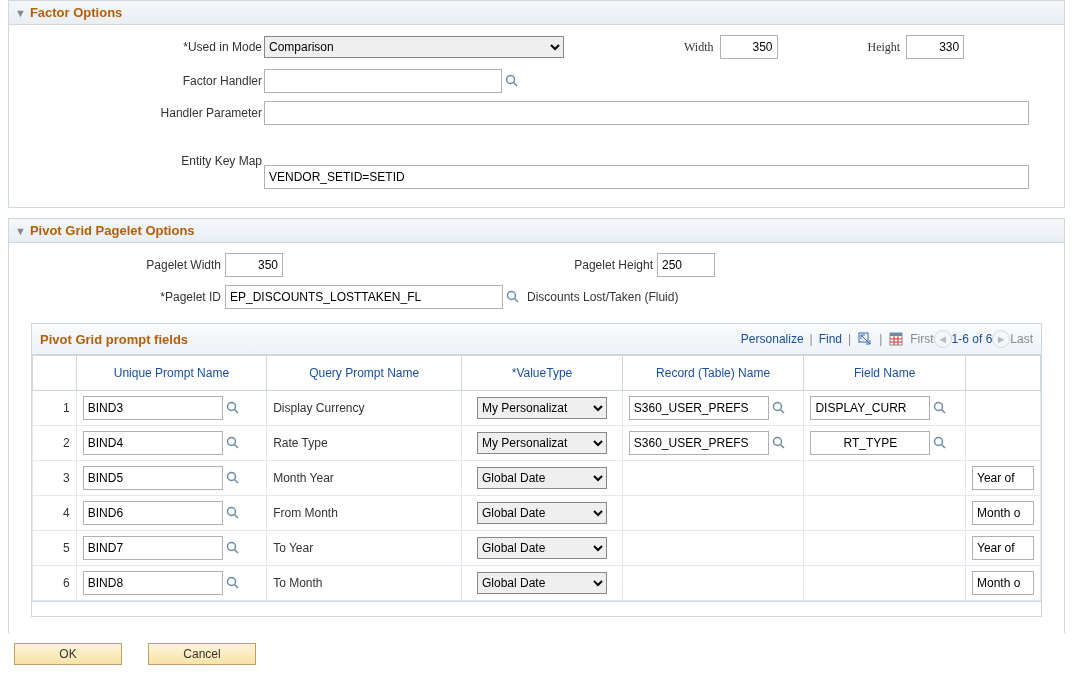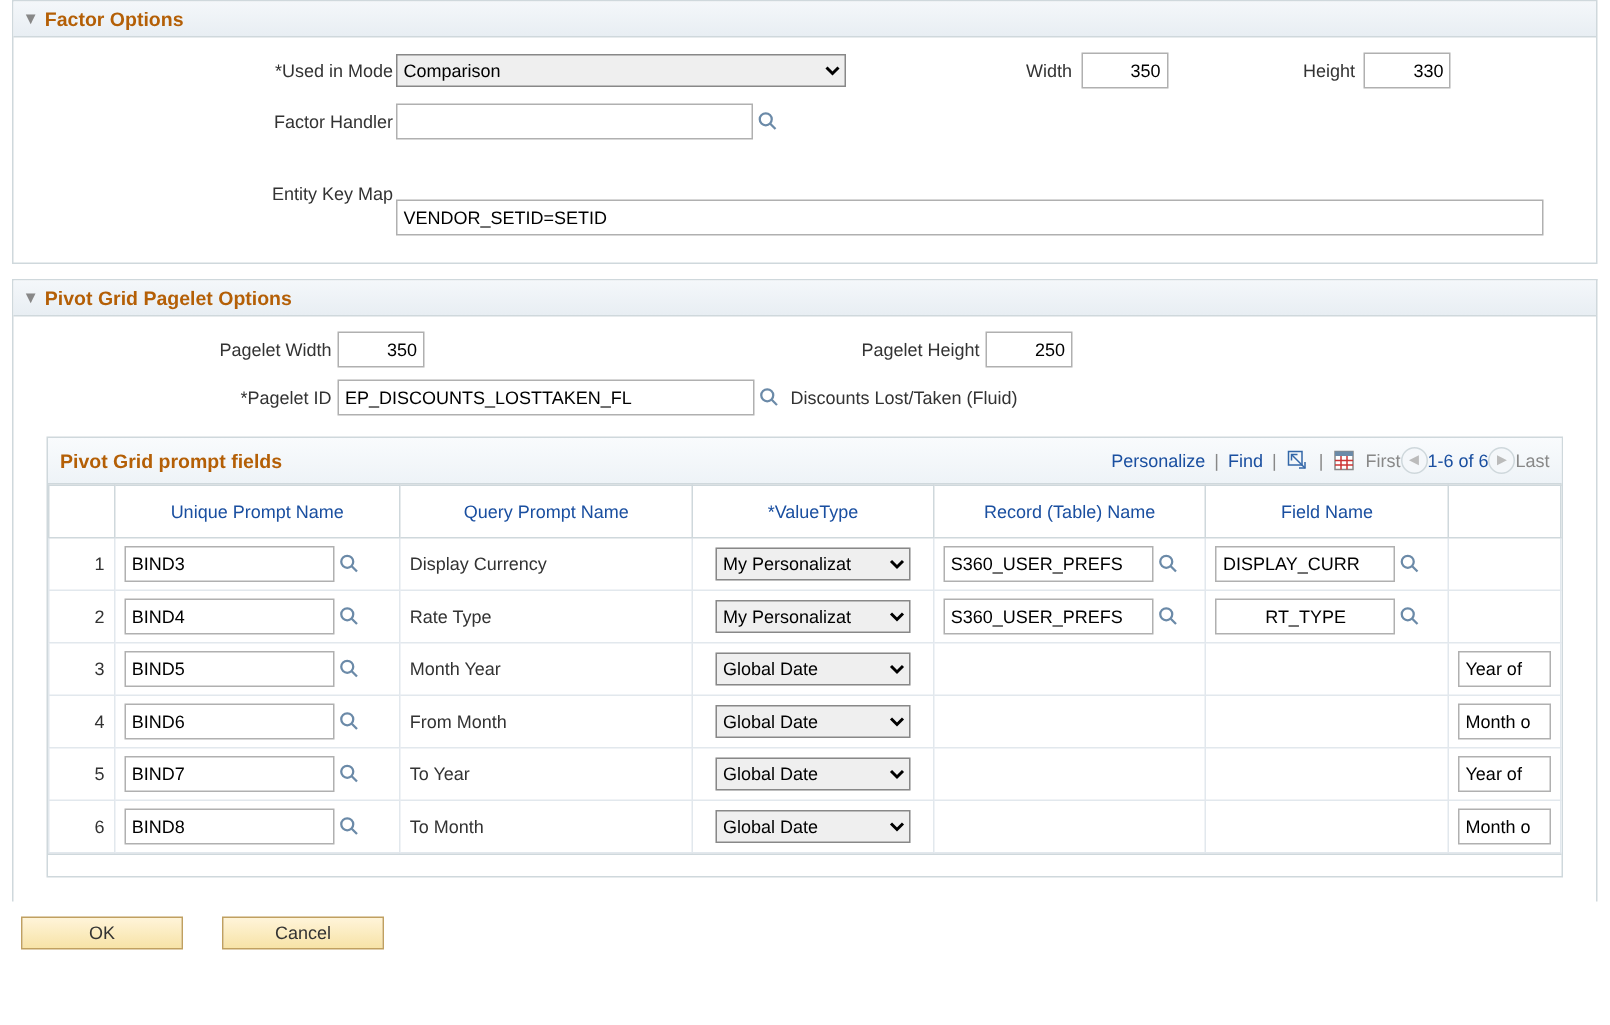--- a/index.html
+++ b/index.html
@@ -85,20 +85,21 @@
   align-items: center;
   margin-bottom: 10px;
 }
 .right-pair {
   display: flex;
   align-items: center;
   margin-left: 80px;
 }
 .right-pair .lab {
   margin-right: 6px;
+  font-family: Liberation Serif, serif;
 }
 .grid-container {
   border: 1px solid #cfd8dc;
   margin: 0 22px;
 }
 .grid-header-bar {
   background: linear-gradient(#f9fbfd, #eef3f7);
   border-bottom: 1px solid #cfd8dc;
   padding: 6px 8px;
   display: flex;
@@ -217,20 +218,26 @@
           <input class="text" style="width: 228px;" value="">
           <span class="mag">
             <svg width="14" height="14" viewBox="0 0 14 14">
                 <circle cx="5.5" cy="5.5" r="4" fill="none" stroke="#6b8aa8" stroke-width="1.5"></circle>
                 <line x1="8.5" y1="8.5" x2="12" y2="12" stroke="#6b8aa8" stroke-width="1.5"></line>
               </svg>
           </span>
         </div>
       </div>
 
+      <div class="form-row">
+        <div class="label-col">Handler Parameter</div>
+        <div class="input-col">
+          <input class="text" style="width: 755px;" value="">
+        </div>
+      </div>
 
       <div class="form-row">
         <div class="label-col">Entity Key Map</div>
         <div class="input-col">
           <input class="text" style="width: 755px; margin-top: 32px;" value="VENDOR_SETID=SETID">
         </div>
       </div>
 
     </div>
   </div>
@@ -239,21 +246,21 @@
     <div class="section-header">
       <span class="toggle">▼</span>
       <span class="section-title">Pivot Grid Pagelet Options</span>
     </div>
     <div class="section-body" style="padding-bottom:16px">
 
       <div class="form-row">
         <div style="width:212px;text-align:right;padding-right:4px">Pagelet Width</div>
         <input class="text" style="width: 48px; text-align: right;" value="350">
         <div style="width:370px;text-align:right;padding-right:4px">Pagelet Height</div>
-        <input class="text" style="width: 48px; text-align: right;" value="250">
+        <input class="text" style="width: 48px; text-align: left;" value="250">
       </div>
 
       <div class="form-row" style="margin-bottom:14px">
         <div style="width:212px;text-align:right;padding-right:4px">*Pagelet ID</div>
         <input class="text" style="width: 268px;" value="EP_DISCOUNTS_LOSTTAKEN_FL">
         <span class="mag">
           <svg width="14" height="14" viewBox="0 0 14 14">
               <circle cx="5.5" cy="5.5" r="4" fill="none" stroke="#6b8aa8" stroke-width="1.5"></circle>
               <line x1="8.5" y1="8.5" x2="12" y2="12" stroke="#6b8aa8" stroke-width="1.5"></line>
             </svg>

